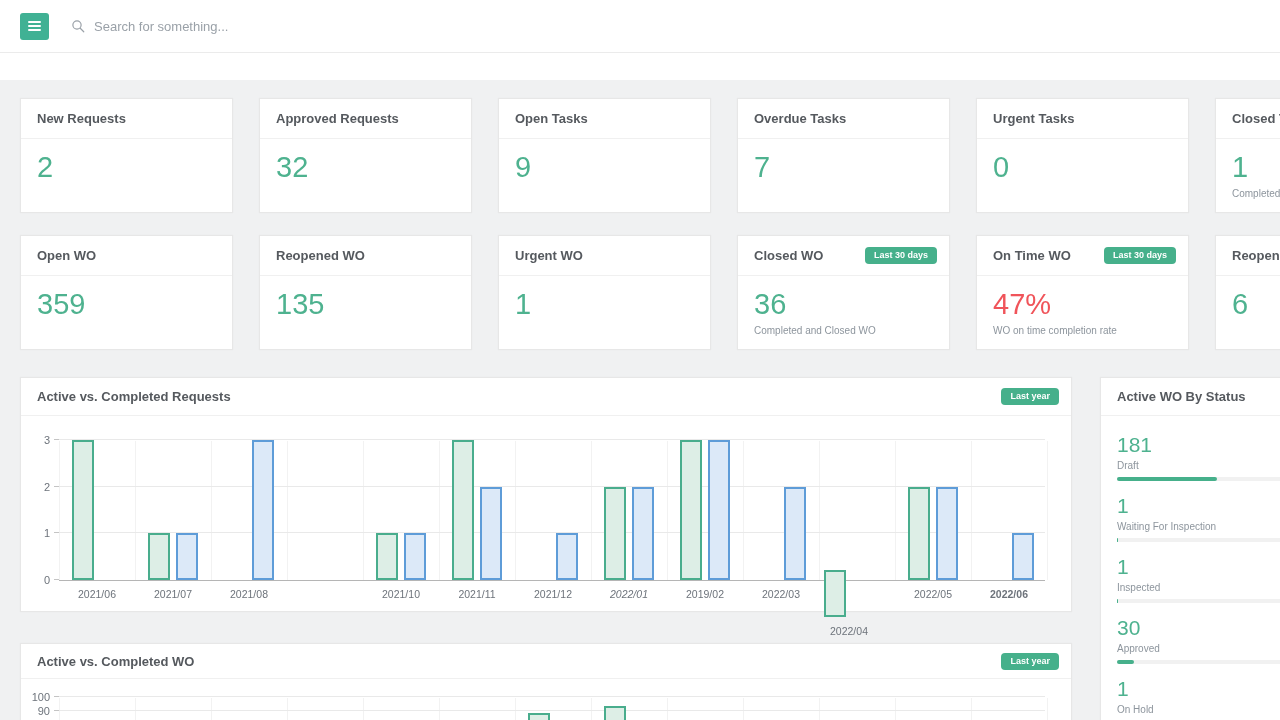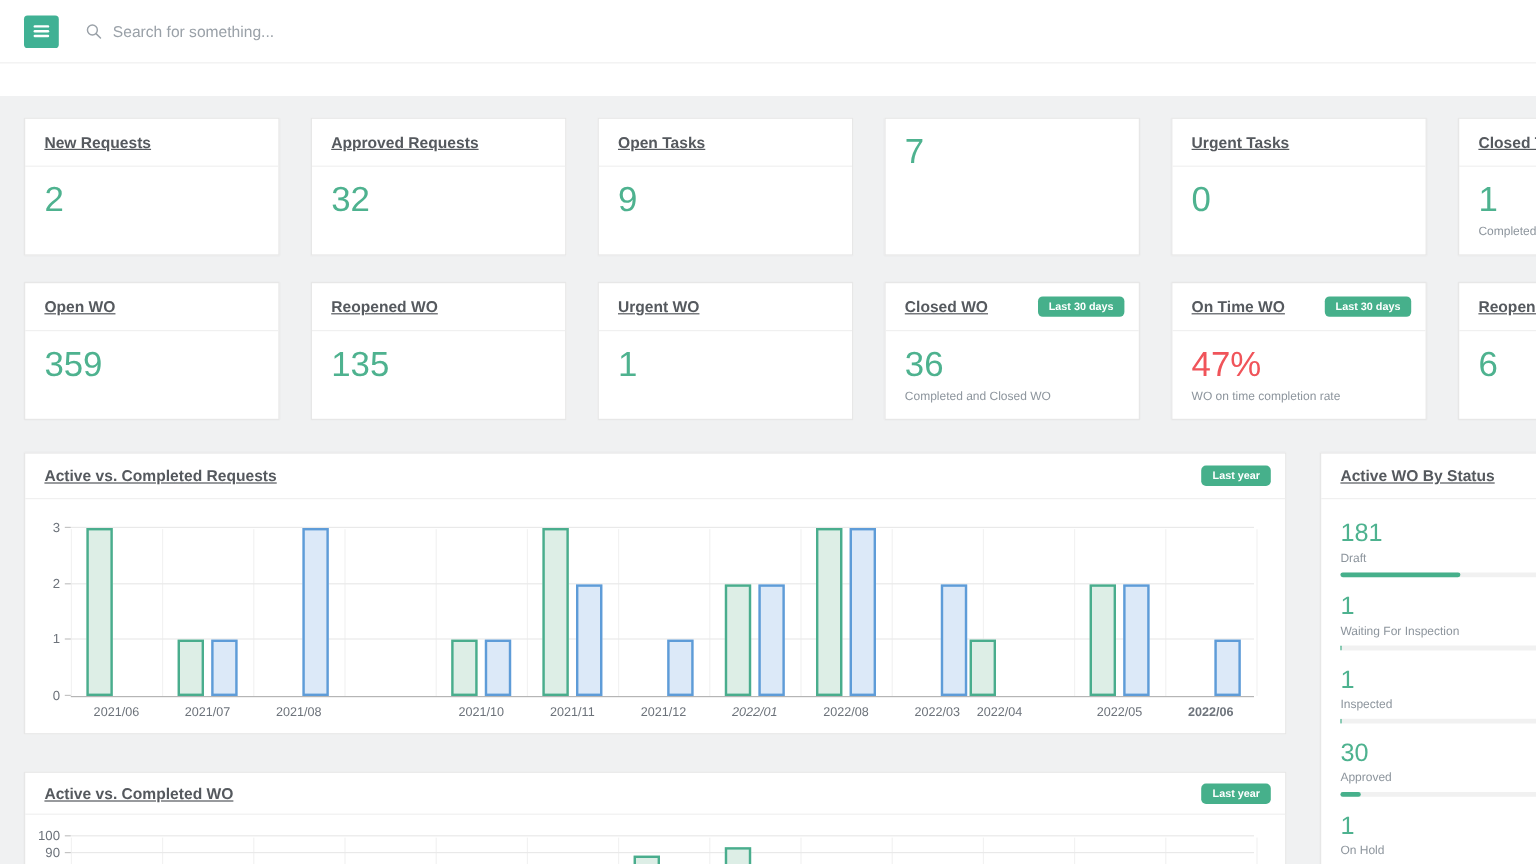--- a/index.html
+++ b/index.html
@@ -20,21 +20,21 @@
   .subbar { position:absolute; top:53px; left:0; right:0; height:27px; background:#fff; }
 
   
   .content { position:absolute; top:80px; left:0; right:0; bottom:0; background:#f0f1f2; }
   .cards-row { position:absolute; left:20px; display:flex; gap:26px; }
   .card { background:#fff; border:1px solid #e7e7e7; box-shadow:0 0 1px rgba(0,0,0,.06); }
   .stat-card { width:213px; height:115px; flex:0 0 213px; }
   .card-head { display:flex; align-items:center; justify-content:space-between;
                padding:0 12px 0 16px; border-bottom:1px solid #f0f0f0; }
   .stat-card .card-head { height:40px; }
-  .card-title { font-size:13px; font-weight:700; color:#55595e; white-space:nowrap;text-decoration:underline; }
+  .card-title { font-size:13px; font-weight:700; color:#55595e; white-space:nowrap; }
   .badge { background:var(--badge-green,#46b08b); color:#fff; font-size:9px; font-weight:700;
            padding:3px 9px; border-radius:4px; white-space:nowrap; line-height:11px; }
   .stat-body { padding:11px 16px 0; }
   .stat-value { font-size:29px; font-weight:300; color:var(--number-green,#4eb28f); line-height:34px; white-space:nowrap; }
   .stat-value.red { color:var(--alert-red,#f0545a); }
   .stat-sub { font-size:10px; color:#8d959d; margin-top:4px; white-space:nowrap; }
 
   
   .chart-card { position:absolute; }
   .chart-head { height:38px; }
@@ -107,20 +107,23 @@
         </div>
         <div class="card stat-card">
           <div class="card-head">
             <span class="card-title">Open Tasks</span>
           </div>
           <div class="stat-body">
             <div class="stat-value">9</div>
           </div>
         </div>
         <div class="card stat-card">
+          <div class="card-head">
+            <span class="card-title">Overdue Tasks</span>
+          </div>
           <div class="stat-body">
             <div class="stat-value">7</div>
           </div>
         </div>
         <div class="card stat-card">
           <div class="card-head">
             <span class="card-title">Urgent Tasks</span>
           </div>
           <div class="stat-body">
             <div class="stat-value">0</div>
@@ -296,32 +299,32 @@
             </div>
             <div class="cat-group" style="left: 608px; width: 76px;">
               <div class="slots">
                 <div class="slot">
                   <div class="bar active" style="height: 140px;"></div>
                 </div>
                 <div class="slot">
                   <div class="bar completed" style="height: 140px;"></div>
                 </div>
               </div>
-              <span class="xlabel">2022/08</span>
+              <span class="xlabel">2019/02</span>
             </div>
             <div class="cat-group" style="left: 684px; width: 76px;">
               <div class="slots">
                 <div class="slot"></div>
                 <div class="slot">
                   <div class="bar completed" style="height: 93.3333px;"></div>
                 </div>
               </div>
               <span class="xlabel">2022/03</span>
             </div>
-            <div class="cat-group" style="left: 736px; width: 76px;">
+            <div class="cat-group" style="left: 752px; width: 76px; margin-top: 37px;">
               <div class="slots">
                 <div class="slot">
                   <div class="bar active" style="height: 46.6667px;"></div>
                 </div>
                 <div class="slot"></div>
               </div>
               <span class="xlabel">2022/04</span>
             </div>
             <div class="cat-group" style="left: 836px; width: 76px;">
               <div class="slots">

